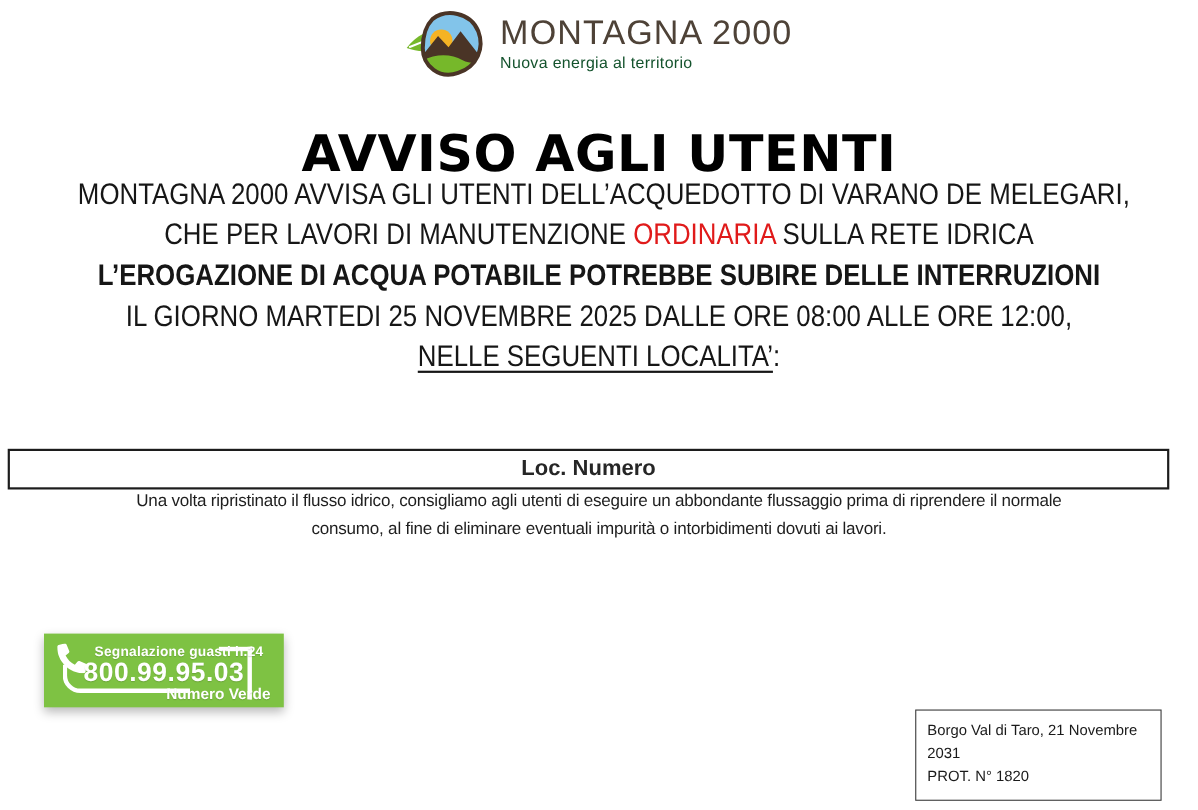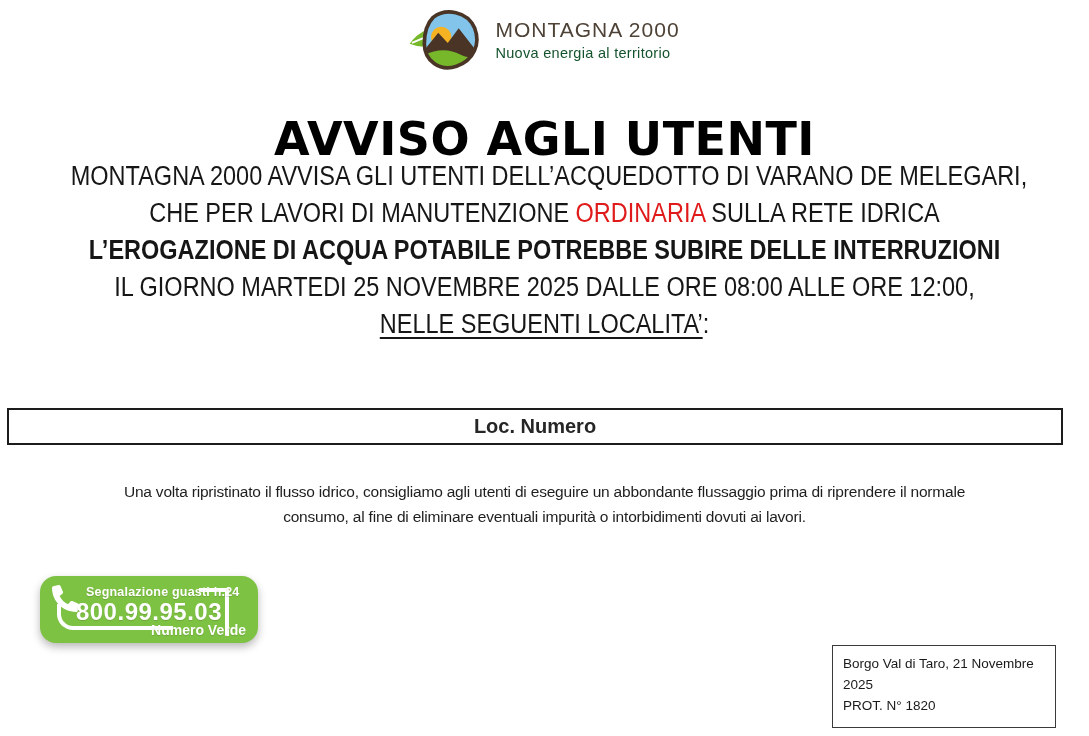--- a/index.html
+++ b/index.html
@@ -17,21 +17,21 @@
     position: absolute;
     top: 6px; left: 0; right: 0;
     display: flex;
     justify-content: center;
     align-items: center;
     gap: 10px;
   }
   .logo-icon { width: 76px; height: 68px; flex: 0 0 auto; }
   .logo-text { text-align: left; }
   .logo-title {
-    font-size: 21px;
+    font-size: 31px;
     letter-spacing: 1px;
     color: #4e4237;
     font-weight: 500;
     line-height: 1.05;
   }
   .logo-tagline {
     font-size: 14.5px;
     color: #14532d;
     margin-top: 3px;
     letter-spacing: 0.3px;
@@ -79,35 +79,35 @@
     text-align: center;
     line-height: 33px;
     font-size: 20px;
     font-weight: bold;
     color: #262626;
   }
 
   
   .advisory {
     position: absolute;
-    top: 480px; left: 40px; right: 40px;
+    top: 444px; left: 40px; right: 40px;
     text-align: center;
     font-size: 15.5px;
     line-height: 24.5px;
     letter-spacing: -0.2px;
     color: #1e1e1e;
   }
 
   
   .hotline-badge {
     position: absolute;
     left: 40px; top: 576px;
     width: 218px; height: 67px;
     background: #7ec243;
-    border-radius: 16px;
+    border-radius: 0;
     box-shadow: 0 4px 9px rgba(0,0,0,0.28);
     color: #ffffff;
   }
   .phone-icon {
     position: absolute;
     left: 12px; top: 9px;
     width: 27px; height: 27px;
   }
   .hb-header {
     position: absolute;
@@ -220,17 +220,17 @@
       </svg>
     </span>
     <span class="hb-line-tr"></span>
     <span class="hb-line-bl"></span>
     <div class="hb-header">Segnalazione guasti h.24</div>
     <div class="hb-number">800.99.95.03</div>
     <div class="hb-footer">Numero Verde</div>
   </div>
 
   <div class="protocol-box">
-    <div>Borgo Val di Taro, 21 Novembre 2025</div>
+    <div>Borgo Val di Taro, 21 Novembre 2031</div>
     <div>PROT. N° 1820</div>
   </div>
 
 </div>
 
 </body></html>

